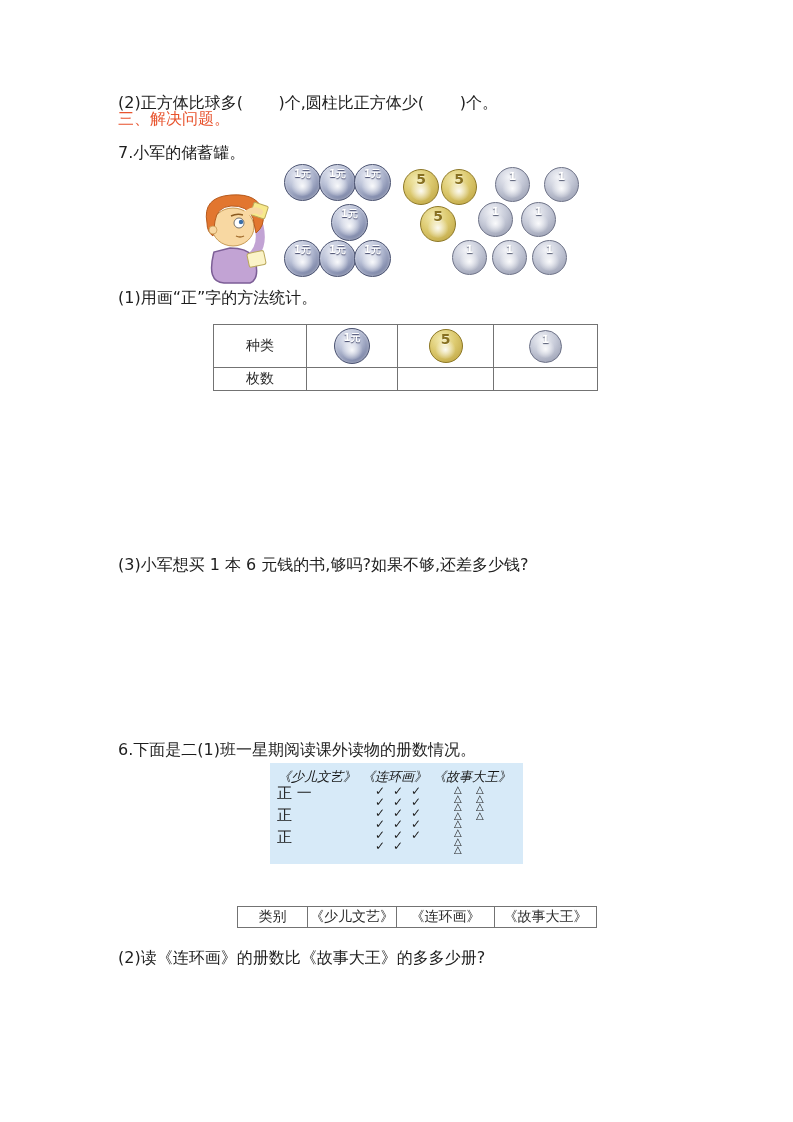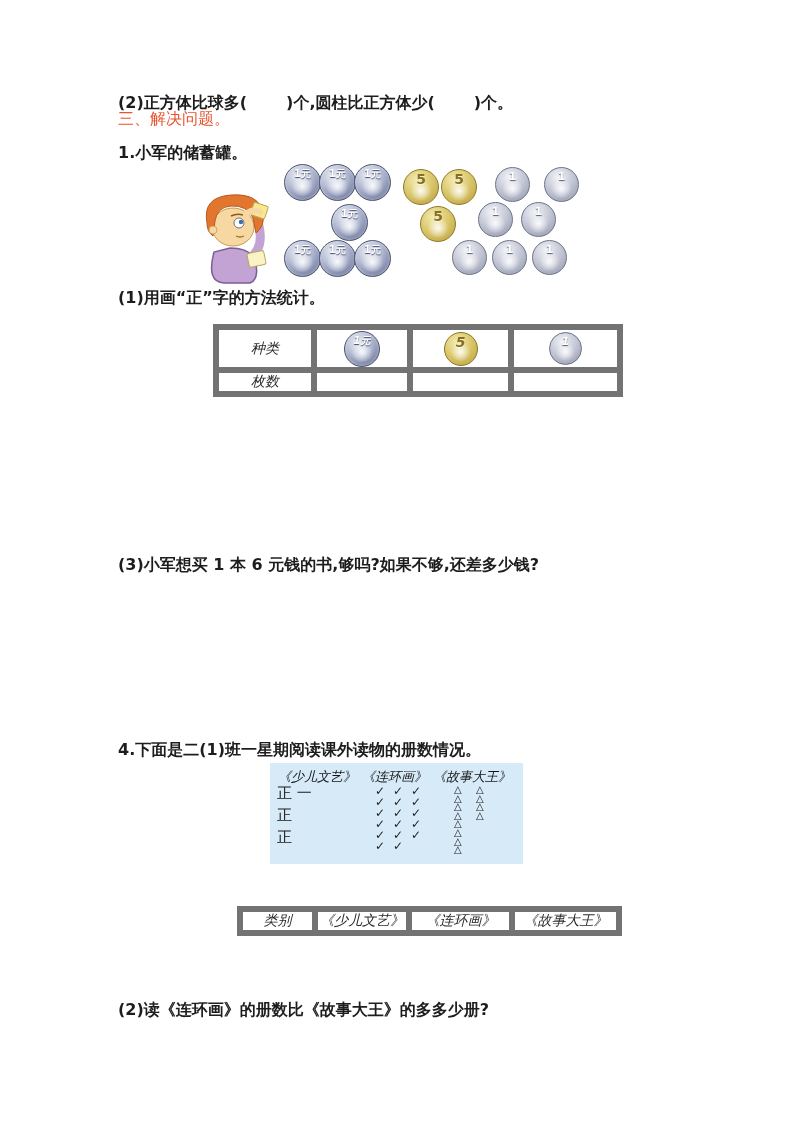--- a/index.html
+++ b/index.html
@@ -1,55 +1,55 @@
 <!DOCTYPE html>
 <html><head>
 <meta charset="utf-8">
 <style>
   html,body{margin:0;padding:0;background:#fff;}
   .page{position:relative;width:793px;height:1122px;background:#ffffff;overflow:hidden;
         font-family:"DejaVu Sans","Liberation Sans",sans-serif;color:#1a1a1a;}
-  .txt{position:absolute;font-size:16px;line-height:20px;white-space:pre;color:#1d1d1d;font-weight:bold;}
+  .txt{position:absolute;font-size:16px;line-height:20px;white-space:pre;color:#1d1d1d;}
   .heading{color:#e8542e;font-weight:500;}
   
   .coin{position:absolute;border-radius:50%;display:flex;justify-content:center;align-items:flex-start;box-sizing:border-box;}
   .coin .flower{position:absolute;left:18%;top:32%;width:64%;height:58%;border-radius:50%;
         background:radial-gradient(circle,rgba(255,255,255,.9) 0%,rgba(255,255,255,0) 72%);}
   .coin-label{position:relative;z-index:2;display:block;font-weight:bold;text-align:right;}
   .yuan1{background:radial-gradient(circle at 38% 30%,#eef0f7 0%,#b9c0d6 38%,#8790b0 68%,#59617f 100%);
          border:1px solid #4c5472;box-shadow:inset 0 0 3px rgba(255,255,255,.6);}
   .yuan1 .coin-label{color:#fff;font-size:10px;margin-top:2px;text-shadow:0 1px 1px #44496b;}
   .jiao5{background:radial-gradient(circle at 38% 30%,#f4ecb4 0%,#dcc96e 45%,#b89d3a 100%);
          border:1px solid #8d7826;}
   .jiao5 .coin-label{color:#877021;font-size:14px;margin-top:1px;text-shadow:0 1px 0 rgba(255,255,255,.5);}
   .jiao1{background:radial-gradient(circle at 40% 28%,#f3f4f8 0%,#c6cad8 45%,#8e93a8 100%);
          border:1px solid #6e7388;}
   .jiao1 .coin-label{color:#fff;font-size:11px;margin-top:2px;text-shadow:0 1px 1px #555b73;}
   .coin.mini{position:relative;}
   
   .wtable{position:absolute;border-collapse:collapse;table-layout:fixed;}
-  .wtable td{border:6px solid #737373;text-align:center;vertical-align:middle;padding:0;
-             font-size:14px;color:#2a2a2a;font-style:italic;}
+  .wtable td{border:1px solid #737373;text-align:center;vertical-align:middle;padding:0;
+             font-size:14px;color:#2a2a2a;}
   .wtable .cellflex{display:flex;justify-content:center;align-items:center;height:100%;}
   
   .tallybox{position:absolute;left:270px;top:763px;width:253px;height:101px;background:#d7eaf8;}
   .tally-head{position:absolute;top:5px;font-family:"DejaVu Serif","Liberation Serif",serif;
               font-style:italic;font-size:13px;white-space:nowrap;color:#151515;}
   .zheng{position:absolute;font-size:15px;color:#151515;white-space:pre;}
   .chk{position:absolute;font-size:12px;color:#1c1c1c;line-height:12px;}
   .tri{position:absolute;font-size:10px;color:#1c1c1c;line-height:10px;}
 </style>
 </head>
 <body>
 
 <div class="page" id="page">
 
   <div class="txt" style="left:118px;top:93px">(2)正方体比球多(       )个,圆柱比正方体少(       )个。</div>
   <div class="txt heading" style="left:118px;top:109px">三、解决问题。</div>
-  <div class="txt" style="left:118px;top:143px">1.小军的储蓄罐。</div>
+  <div class="txt" style="left:118px;top:143px">7.小军的储蓄罐。</div>
 
   <svg class="kid" style="position:absolute;left:198px;top:190px" width="78" height="95" viewBox="0 0 78 95">
     <path d="M16 62 Q8 92 26 93 L52 93 Q62 89 57 70 Q52 58 32 58 Z" fill="#c2a3d4" stroke="#7c5e96" stroke-width="1.5"></path>
     <path d="M52 68 Q66 58 61 36" stroke="#c2a3d4" stroke-width="9" fill="none" stroke-linecap="round"></path>
     <rect x="50" y="62" width="17" height="14" rx="2" fill="#fbf3c8" stroke="#b9a75a" transform="rotate(-12 58 69)"></rect>
     <ellipse cx="35" cy="37" rx="21" ry="19" fill="#f8d8a2" stroke="#c79a55" stroke-width="1"></ellipse>
     <path d="M9 33 Q4 7 33 5 Q62 3 65 24 Q67 36 58 43 L55 28 Q49 15 33 16 Q19 17 17 31 L15 46 Q9 42 9 33 Z" fill="#e2762f" stroke="#b65a1d" stroke-width="1"></path>
     <circle cx="41" cy="33" r="5" fill="#ffffff" stroke="#555" stroke-width="0.8"></circle>
     <circle cx="43" cy="32" r="2.2" fill="#3a6ea8"></circle>
     <path d="M33 26 Q39 23 45 25" stroke="#8a5a20" stroke-width="1.5" fill="none"></path>
@@ -94,21 +94,21 @@
       <td>枚数</td>
       <td></td>
       <td></td>
       <td></td>
     </tr>
   </tbody>
     </table>
 
   <div class="txt" style="left:118px;top:555px">(3)小军想买 1 本 6 元钱的书,够吗?如果不够,还差多少钱?</div>
 
-  <div class="txt" style="left:118px;top:740px">4.下面是二(1)班一星期阅读课外读物的册数情况。</div>
+  <div class="txt" style="left:118px;top:740px">6.下面是二(1)班一星期阅读课外读物的册数情况。</div>
 
   <div class="tallybox" id="tallybox">
     <span class="tally-head" style="left:8px">《少儿文艺》</span>
     <span class="tally-head" style="left:92px">《连环画》</span>
     <span class="tally-head" style="left:163px">《故事大王》</span>
   <span class="zheng" style="left: 7px; top: 21px;">正 一</span>
       <span class="zheng" style="left: 7px; top: 43px;">正</span>
       <span class="zheng" style="left: 7px; top: 65px;">正</span>
       <span class="chk" style="left: 105px; top: 22px;">✓</span>
       <span class="chk" style="left: 123px; top: 22px;">✓</span>
@@ -146,21 +146,21 @@
     <tbody>
         <tr style="height:21px">
       <td style="width:69px">类别</td>
       <td style="width:88px">《少儿文艺》</td>
       <td style="width:97px">《连环画》</td>
       <td style="width:101px">《故事大王》</td>
     </tr>
   </tbody>
     </table>
 
-  <div class="txt" style="left:118px;top:1000px">(2)读《连环画》的册数比《故事大王》的多多少册?</div>
+  <div class="txt" style="left:118px;top:948px">(2)读《连环画》的册数比《故事大王》的多多少册?</div>
 
 <div class="coin yuan1" style="left: 284px; top: 164px; width: 37px; height: 37px;">
       <i class="flower"></i>
       <span class="coin-label">1元</span>
     </div>
     <div class="coin yuan1" style="left: 319px; top: 164px; width: 37px; height: 37px;">
       <i class="flower"></i>
       <span class="coin-label">1元</span>
     </div>
     <div class="coin yuan1" style="left: 354px; top: 164px; width: 37px; height: 37px;">

